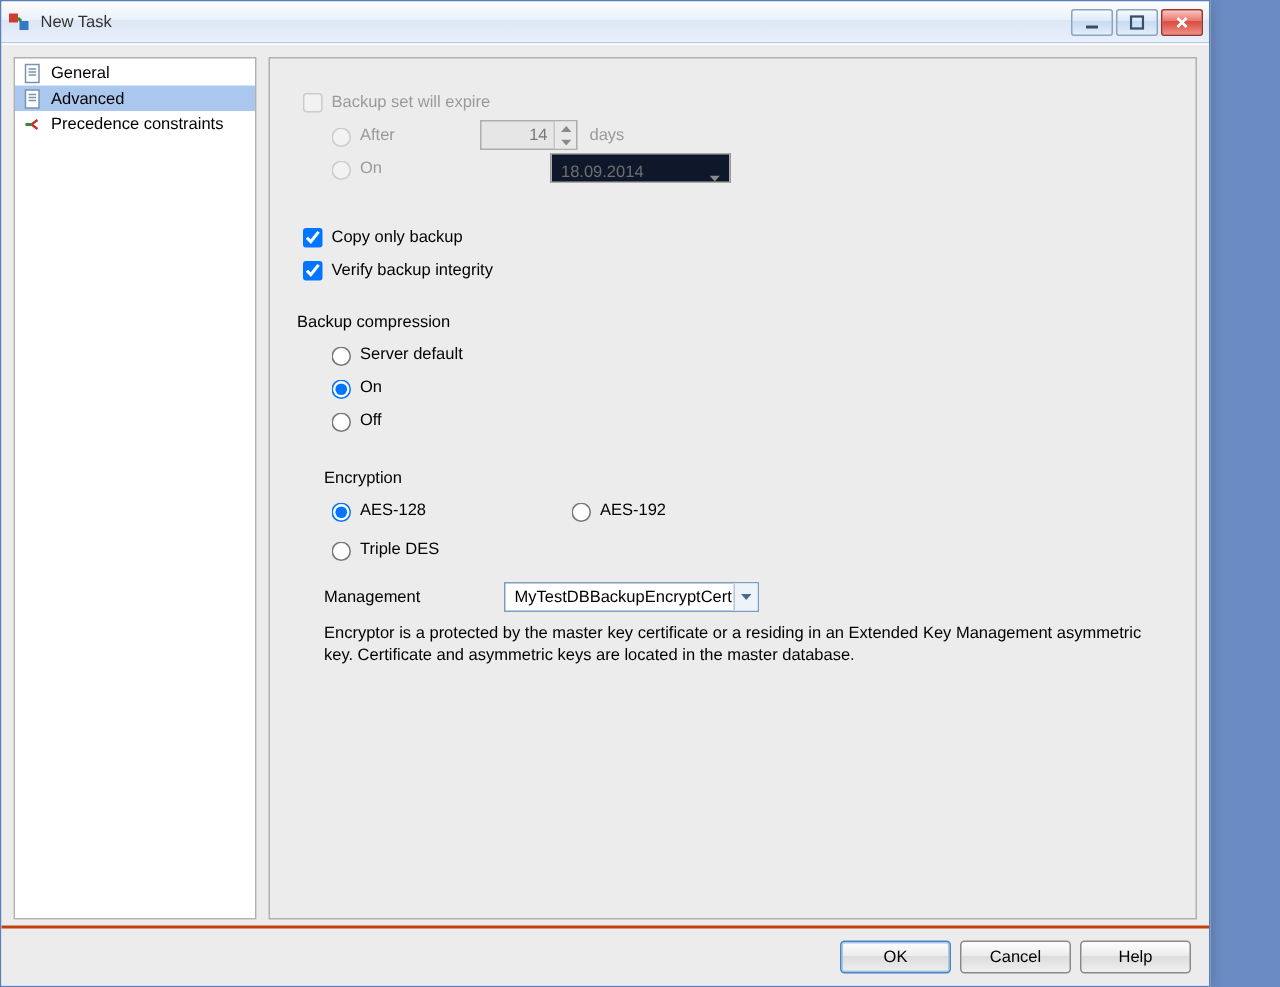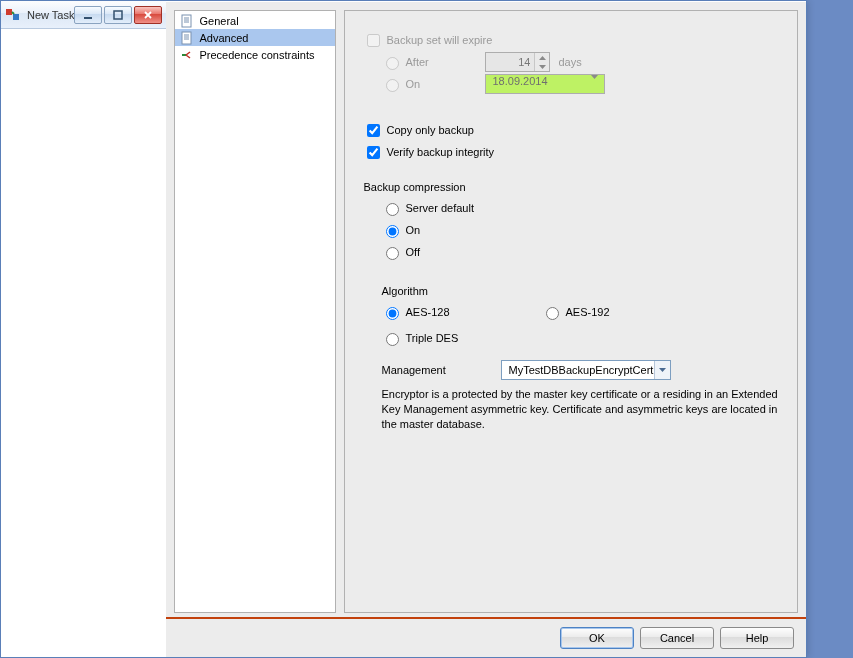--- a/index.html
+++ b/index.html
@@ -1,19 +1,19 @@
 <!DOCTYPE html>
 <html><head>
 <meta charset="utf-8">
 <style>
   * { box-sizing: border-box; font-family: "Segoe UI", Tahoma, sans-serif; font-size: 11px; }
   html, body { margin: 0; padding: 0; background: #6b8bc4; }
   .window {
     width: 807px; height: 658px; background: #fff;
-    border: 1px solid #5a7fb8; position: relative; display: flex; 
+    border: 1px solid #5a7fb8; position: relative; display: flex; flex-direction: column;
     box-shadow: 0 0 8px rgba(0,0,0,0.2);
   }
   .titlebar {
     height: 28px; background: linear-gradient(#fdfdfe,#eaf1fb 45%,#dce7f5 46%,#e8f0fb);
     border-bottom: 1px solid #b8c9df; display: flex; align-items: center; padding: 0 4px;
   }
   .titlebar .icon { width: 16px; height: 16px; margin-right: 6px; display:inline-flex; align-items:center; }
   .titlebar .title { color: #333; }
   .winbtns { margin-left: auto; display: flex; gap: 2px; }
   .winbtn {
@@ -40,22 +40,22 @@
   .indent1 { margin-left: 18px; }
   .disabled { color:#9a9a9a; }
   .chk, .rdo { width:13px; height:13px; margin-right:6px; flex-shrink:0; }
   .spinner {
     display:inline-flex; align-items:center; border:1px solid #adadad; background:#e6e6e6; height:20px;
   }
   .spinner input { border:none; background:transparent; width:48px; text-align:right; padding:0 4px; color:#777; height:18px; outline:none; }
   .spinner .sp { width:15px; display:flex; flex-direction:column; border-left:1px solid #c7c7c7; }
   .spinner .sp button { height:9px; border:none; background:#e9e9e9; padding:0; display:flex; align-items:center; justify-content:center; }
   .datebox {
-    display:inline-flex; align-items:flex-start; height:20px; background:#bef264; border:1px solid #adadad;
-    padding:0 6px; color:#6f6f6f; width:120px; justify-content:space-between;
+    display:inline-flex; align-items:flex-end; height:20px; background:#0f172a; border:1px solid #adadad;
+    padding:0 6px; color:#6f6f6f; width:120px; justify-content:space-between;margin-left:47px;
   }
   .grptitle { color:#000; margin-top:18px; margin-bottom:4px; }
   .combo {
     display:inline-flex; align-items:center; height:20px; border:1px solid #7d9ec0; background:#fff; width:170px;
     padding:0 0 0 6px; color:#000; position:relative;
   }
   .combo .arrow {
     width:16px; height:100%; border-left:1px solid #b6c6d9; background:#eef3f9;
     display:flex; align-items:center; justify-content:center; margin-left:auto;
   }
@@ -199,21 +199,21 @@
           <input type="radio" name="comp" class="rdo" checked="" style="">
           <span class="lbl">On</span>
         </div>
         <div class="row indent1">
           <input type="radio" name="comp" class="rdo" style="">
           <span class="lbl">Off</span>
         </div>
 
         <div style="height:18px;"></div>
 
-        <div class="lbl indent1" style="margin-top:4px;">Algorithm</div>
+        <div class="lbl indent1" style="margin-top:4px;">Encryption</div>
 
         <div class="radio-grid" style="margin-top:4px;">
           <div class="row">
             <input type="radio" name="algo" class="rdo" checked="" style="">
             <span class="lbl">AES-128</span>
           </div>
           <div class="row">
             <input type="radio" name="algo" class="rdo" style="">
             <span class="lbl">AES-192</span>
           </div>

